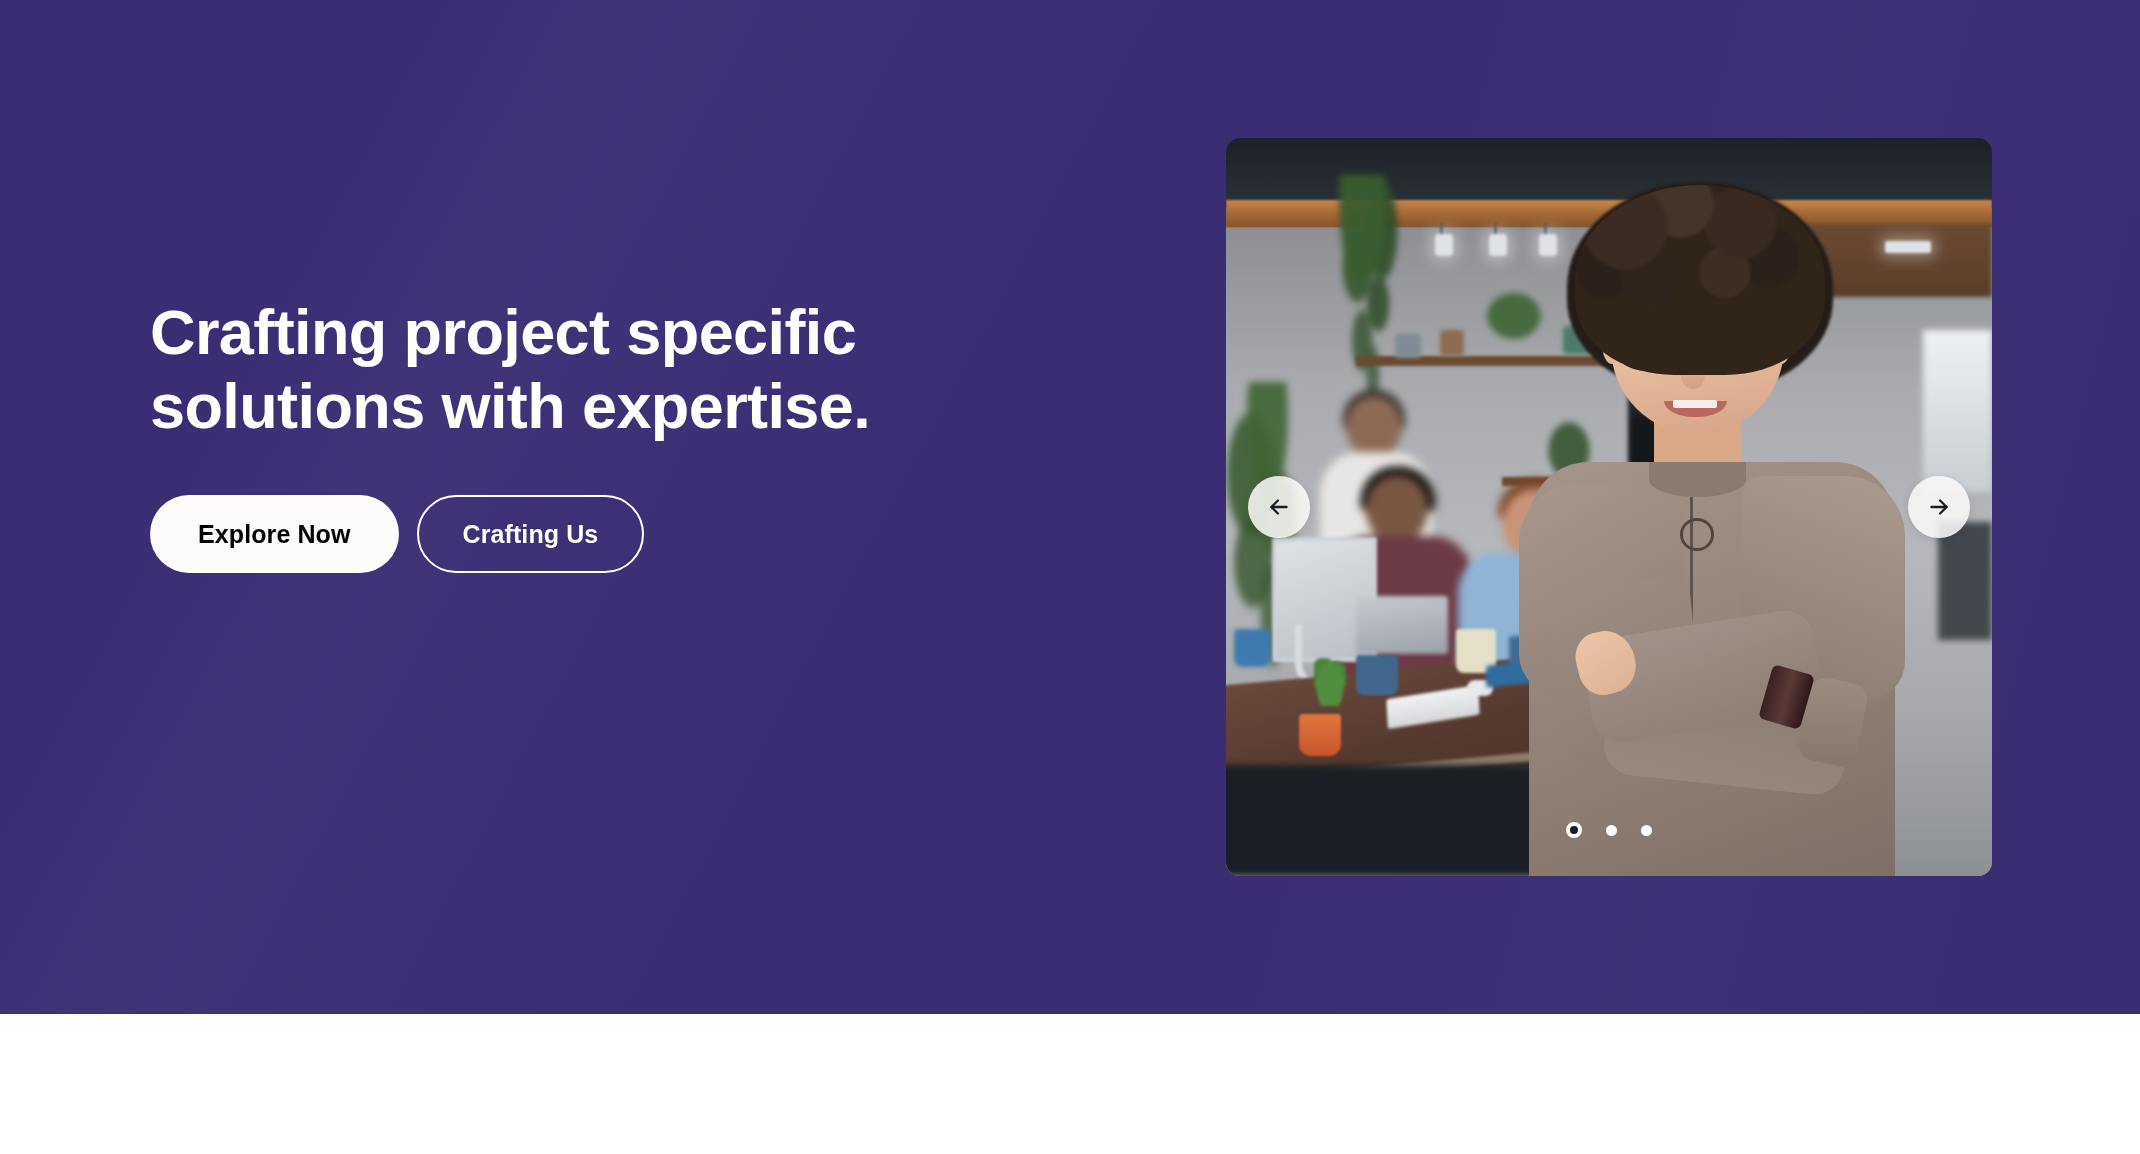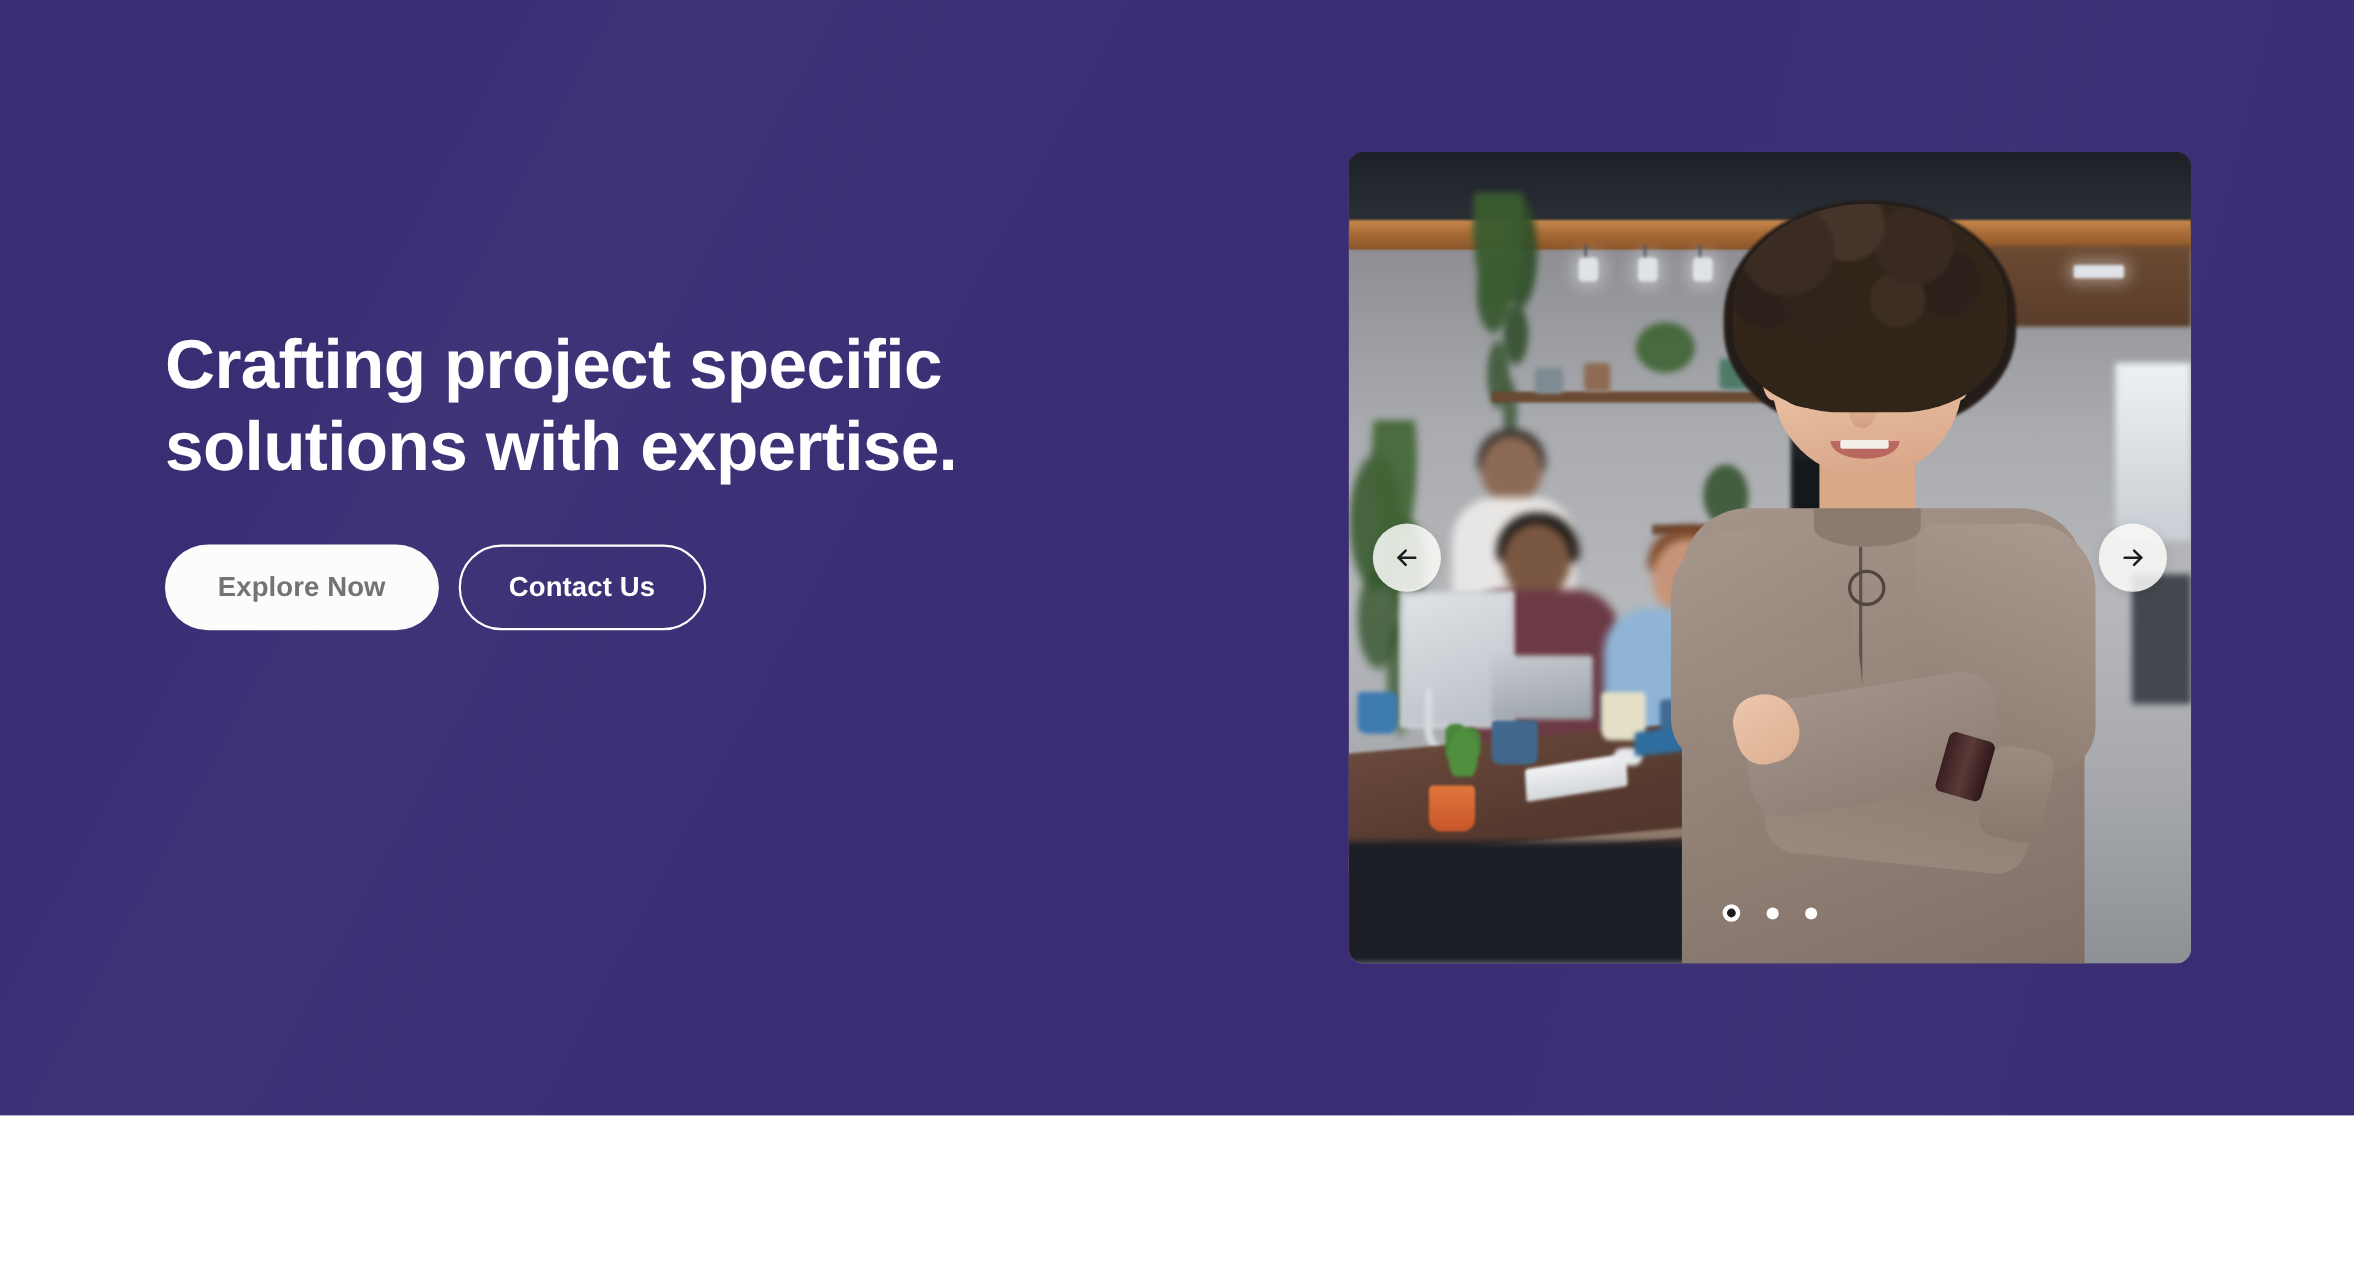--- a/index.html
+++ b/index.html
@@ -91,21 +91,21 @@
     border-radius: 999px;
     font-size: 25px;
     font-weight: 700;
     letter-spacing: 0.1px;
     cursor: pointer;
     white-space: nowrap;
     text-decoration: none;
   }
   .btn-primary {
     background: #fdfcfa;
-    color: #737373;
+    color: #000000;
     border: none;
     padding: 0 48px;
   }
   .btn-ghost {
     background: transparent;
     color: #ffffff;
     border: 2.5px solid #ffffff;
     padding: 0 44px;
   }
 
@@ -511,21 +511,21 @@
 
   <div class="hero-inner">
 
     <div class="copy">
       <h1 class="headline">Crafting project specific
 solutions with expertise.</h1>
 
 
       <div class="cta-row">
         <a class="btn btn-primary">Explore Now</a>
-        <a class="btn btn-ghost">Contact Us</a>
+        <a class="btn btn-ghost">Crafting Us</a>
       </div>
     </div>
 
     <div class="carousel">
       <div class="slide">
 
         <div class="ph ph-wall"></div>
         <div class="ph ph-ceiling"></div>
         <div class="ph ph-beam"></div>
         <div class="ph ph-woodpanel"></div>

